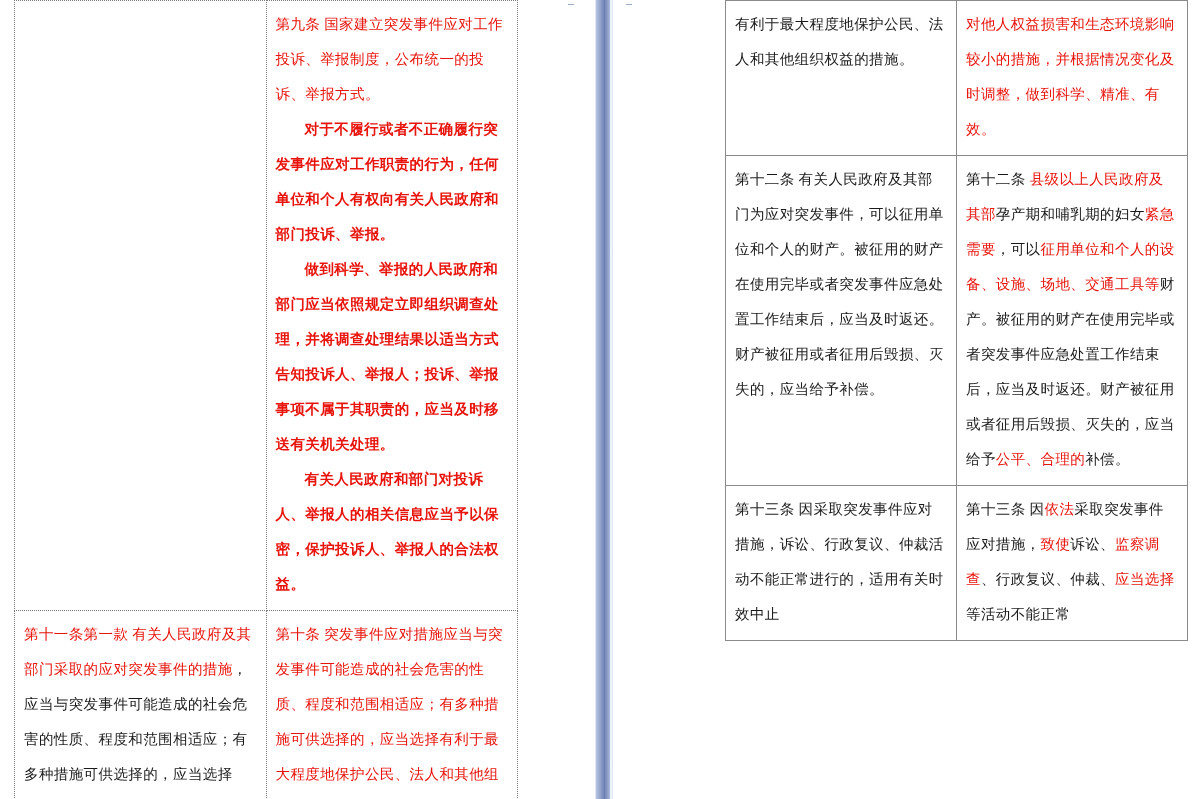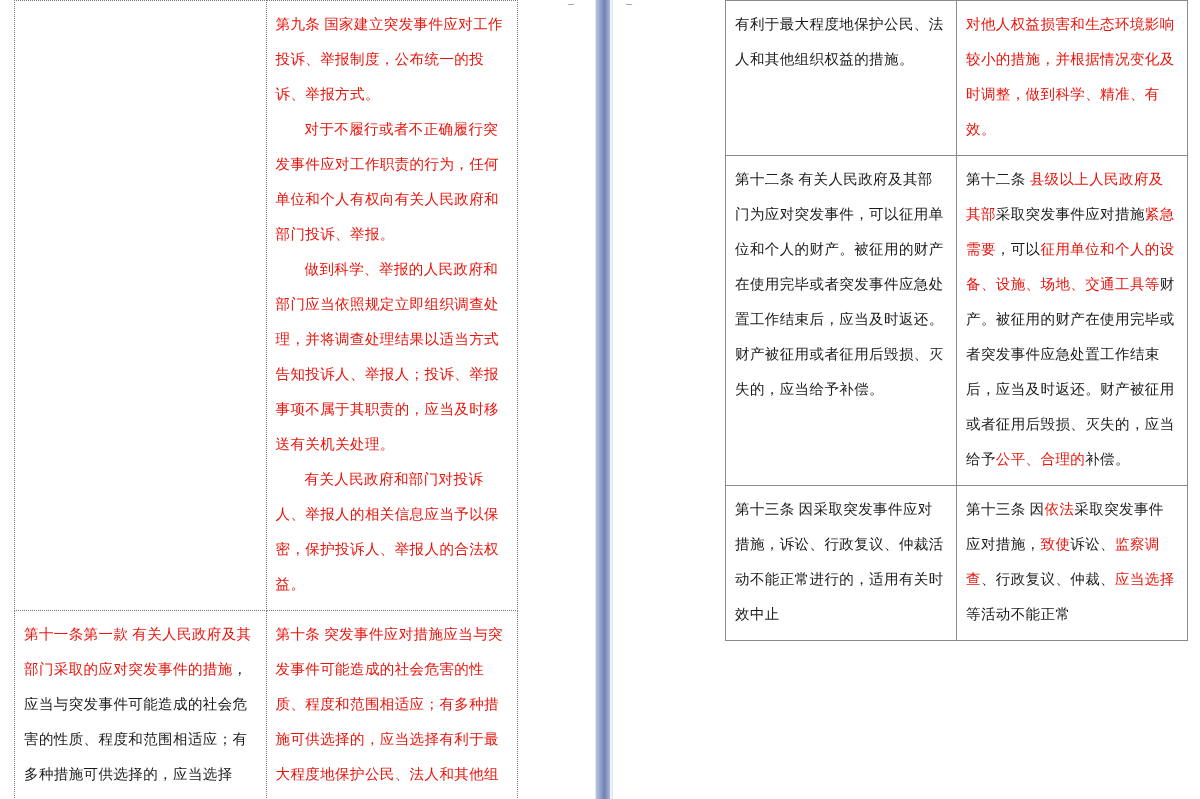--- a/index.html
+++ b/index.html
@@ -77,21 +77,21 @@
     line-height: 35px;
     color: #1a1a1a;
     letter-spacing: 0.4px;
   }
   table.cmp.right-doc td {
     border: 1px solid #8a8a8a;
   }
   p {
     margin: 0;
   }
-  p + p { margin-top: 0; }
+  p + p { margin-top: 0; font-weight: bold; }
   .ind { text-indent: 2em; }
   .red { color: #e8140c; }
   .blk { color: #1a1a1a; }
   .cell-empty { }
 </style>
 </head>
 <body>
 
 <div class="page">
 
@@ -134,21 +134,21 @@
         </td>
         <td>
           <p class="red">对他人权益损害和生态环境影响较小的措施，并根据情况变化及时调整，做到科学、精准、有效。</p>
         </td>
       </tr>
       <tr>
         <td>
           <p class="blk">第十二条  有关人民政府及其部门为应对突发事件，可以征用单位和个人的财产。被征用的财产在使用完毕或者突发事件应急处置工作结束后，应当及时返还。财产被征用或者征用后毁损、灭失的，应当给予补偿。</p>
         </td>
         <td>
-          <p><span class="blk">第十二条  </span><span class="red">县级以上人民政府及其部</span><span class="blk">采取突发事件应对措施</span><span class="red">紧急需要</span><span class="blk">，可以</span><span class="red">征用单位和个人的设备、设施、场地、交通工具等</span><span class="blk">财产。被征用的财产在使用完毕或者突发事件应急处置工作结束后，应当及时返还。财产被征用或者征用后毁损、灭失的，应当给予</span><span class="red">公平、合理的</span><span class="blk">补偿。</span></p>
+          <p><span class="blk">第十二条  </span><span class="red">县级以上人民政府及其部</span><span class="blk">孕产期和哺乳期的妇女</span><span class="red">紧急需要</span><span class="blk">，可以</span><span class="red">征用单位和个人的设备、设施、场地、交通工具等</span><span class="blk">财产。被征用的财产在使用完毕或者突发事件应急处置工作结束后，应当及时返还。财产被征用或者征用后毁损、灭失的，应当给予</span><span class="red">公平、合理的</span><span class="blk">补偿。</span></p>
         </td>
       </tr>
       <tr>
         <td>
           <p class="blk">第十三条  因采取突发事件应对措施，诉讼、行政复议、仲裁活动不能正常进行的，适用有关时效中止</p>
         </td>
         <td>
           <p><span class="blk">第十三条  因</span><span class="red">依法</span><span class="blk">采取突发事件应对措施，</span><span class="red">致使</span><span class="blk">诉讼、</span><span class="red">监察调查</span><span class="blk">、行政复议、仲裁、</span><span class="red">应当选择</span><span class="blk">等活动不能正常</span></p>
         </td>
       </tr>

